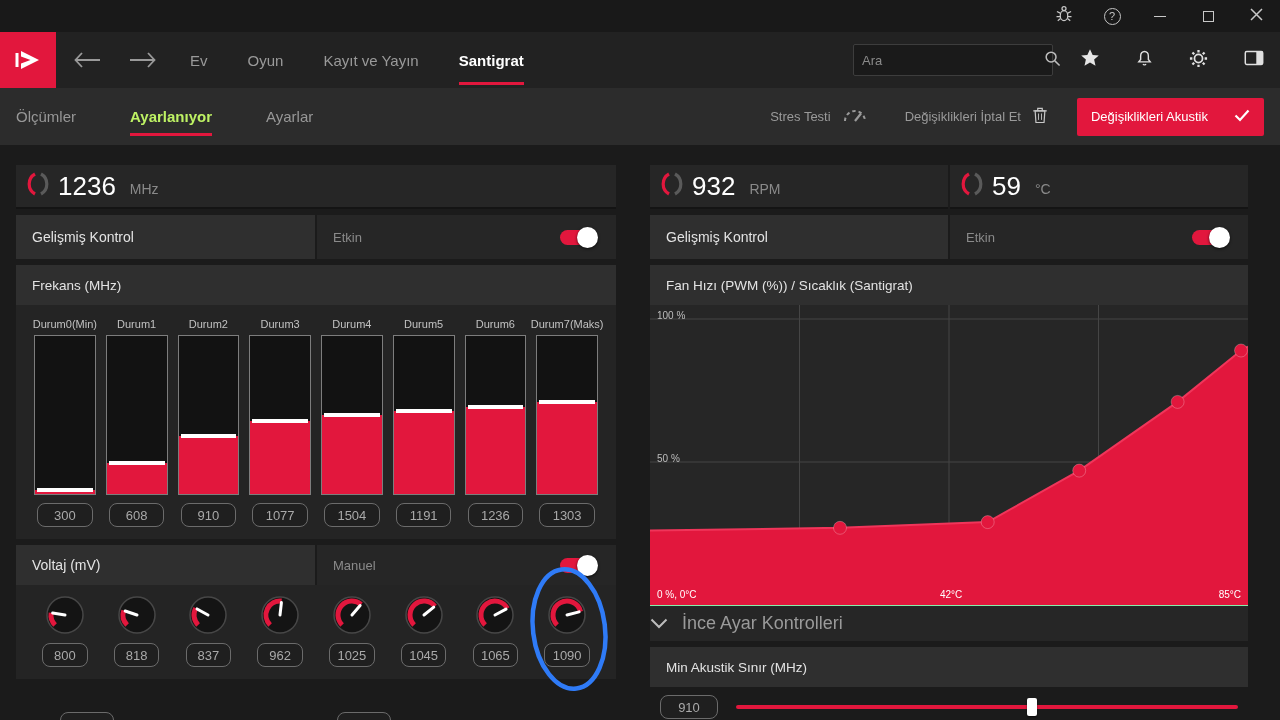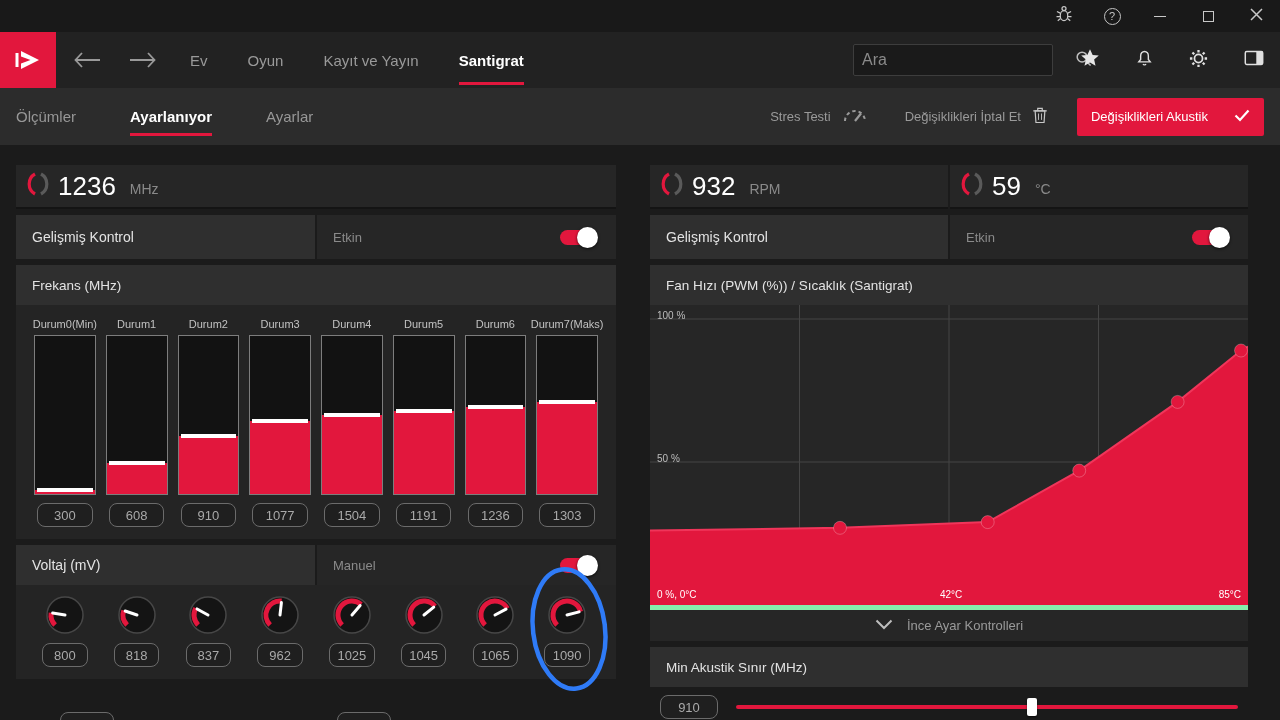--- a/index.html
+++ b/index.html
@@ -19,30 +19,30 @@
   .navbar{height:56px;background:#222222;display:flex;align-items:center}
   .logo{width:56px;height:56px;background:var(--accent);display:flex;align-items:center;justify-content:center;flex:0 0 56px;cursor:pointer}
   .nav-arrows{display:flex;gap:30px;margin-left:18px}
   .nav-arrow{cursor:pointer;display:flex;align-items:center}
   .nav-tabs{display:flex;gap:40px;margin-left:34px;height:56px}
   .nav-tab{font-size:15px;color:#9a9a9a;display:flex;align-items:center;position:relative;cursor:pointer;white-space:nowrap}
   .nav-tab.active{color:#fff;font-weight:bold}
   .nav-tab.active::after{content:"";position:absolute;left:0;right:0;bottom:3px;height:3px;background:var(--accent)}
   .searchbox{margin-left:auto;width:200px;height:32px;background:#1a1a1a;border:1px solid #3d3d3d;border-radius:2px;
     display:flex;align-items:center;padding:0 8px;gap:6px}
-  .searchbox input{flex:1;background:transparent;border:none;outline:none;color:#ddd;font-size:16px;font-family:"Liberation Sans",sans-serif}
+  .searchbox input{flex:1;background:transparent;border:none;outline:none;color:#ddd;font-size:13px;font-family:"Liberation Sans",sans-serif}
   .searchbox input::placeholder{color:#8a8a8a}
   .nav-icons{display:flex;gap:33px;margin:0 14px 0 26px;align-items:center}
   .nav-ic{cursor:pointer;display:flex;align-items:center}
 
   
   .subnav{height:57px;background:#2c2c2c;display:flex;align-items:center;padding:0 16px}
   .sub-tabs{display:flex;gap:54px;height:57px}
   .sub-tab{font-size:15px;color:#979797;display:flex;align-items:center;position:relative;cursor:pointer}
-  .sub-tab.active{color:#ffffff;font-weight:bold}
+  .sub-tab.active{color:#bef264;font-weight:bold}
   .sub-tab.active::after{content:"";position:absolute;left:0;right:0;bottom:9px;height:3px;background:var(--accent)}
   .sub-right{margin-left:auto;display:flex;align-items:center;gap:12px}
   .sub-action{display:flex;align-items:center;gap:10px;color:#9a9a9a;font-size:13px;cursor:pointer}
   .apply-btn{margin-left:16px;height:38px;background:var(--accent);color:#fff;font-size:13px;
     display:flex;align-items:center;gap:26px;padding:0 14px;border-radius:2px;cursor:pointer}
 
   
   .content{position:relative;height:575px;background:#1b1b1b}
   .panel{position:absolute;top:20px;bottom:0;overflow:hidden}
   .panel.left{left:16px;width:600px}
@@ -80,22 +80,22 @@
 
   .stub-row{margin-top:33px;display:flex}
   .stub-row .value-box{margin-top:0;width:54px}
 
   
   .fan-chart{position:relative;background:#262626;height:300px;overflow:hidden}
   .fan-chart svg{position:absolute;left:0;top:0}
   .axis-label{position:absolute;font-size:10px;color:#bdbdbd;pointer-events:none}
   .axis-label.on-red{color:#fff}
 
-  .fine-row{height:36px;background:#262626;border-top:5px solid #86efac;display:flex;align-items:center;justify-content:center;gap:14px;
-    color:#9a9a9a;font-size:13px;cursor:pointer}
+  .fine-row{height:36px;background:#262626;border-top:1px solid #86efac;display:flex;align-items:center;justify-content:flex-start;gap:14px;
+    color:#9a9a9a;font-size:18px;cursor:pointer}
 
   .acoustic-row{margin-top:8px;display:flex;align-items:center;gap:18px;padding:0 10px 0 10px}
   .acoustic-row .value-box{margin-top:0;width:58px;flex:0 0 58px}
   .slider{flex:1;position:relative;height:24px;cursor:pointer}
   .slider-track{position:absolute;left:0;right:0;top:10px;height:4px;border-radius:2px;background:var(--accent)}
   .slider-handle{position:absolute;top:3px;width:10px;height:18px;border-radius:2px;background:#fff;box-shadow:0 1px 2px rgba(0,0,0,.7)}
 </style>
 </head>
 <body>
 

